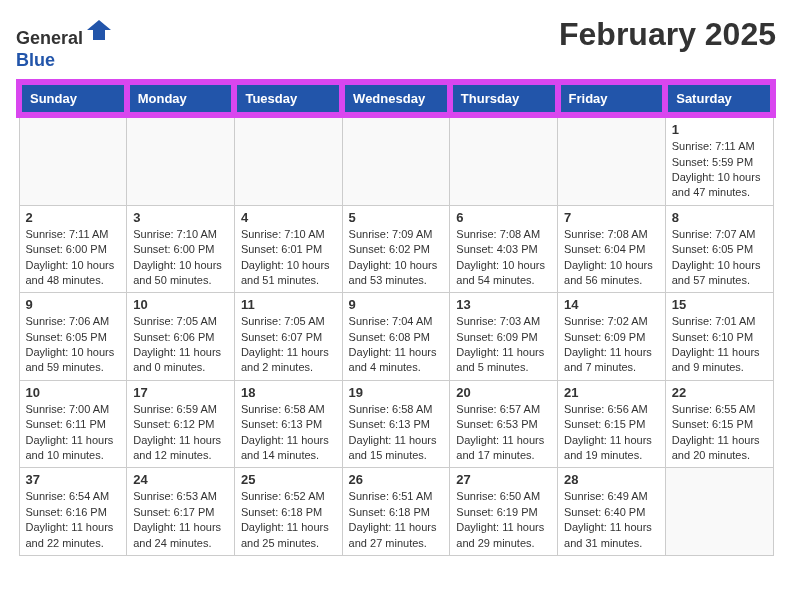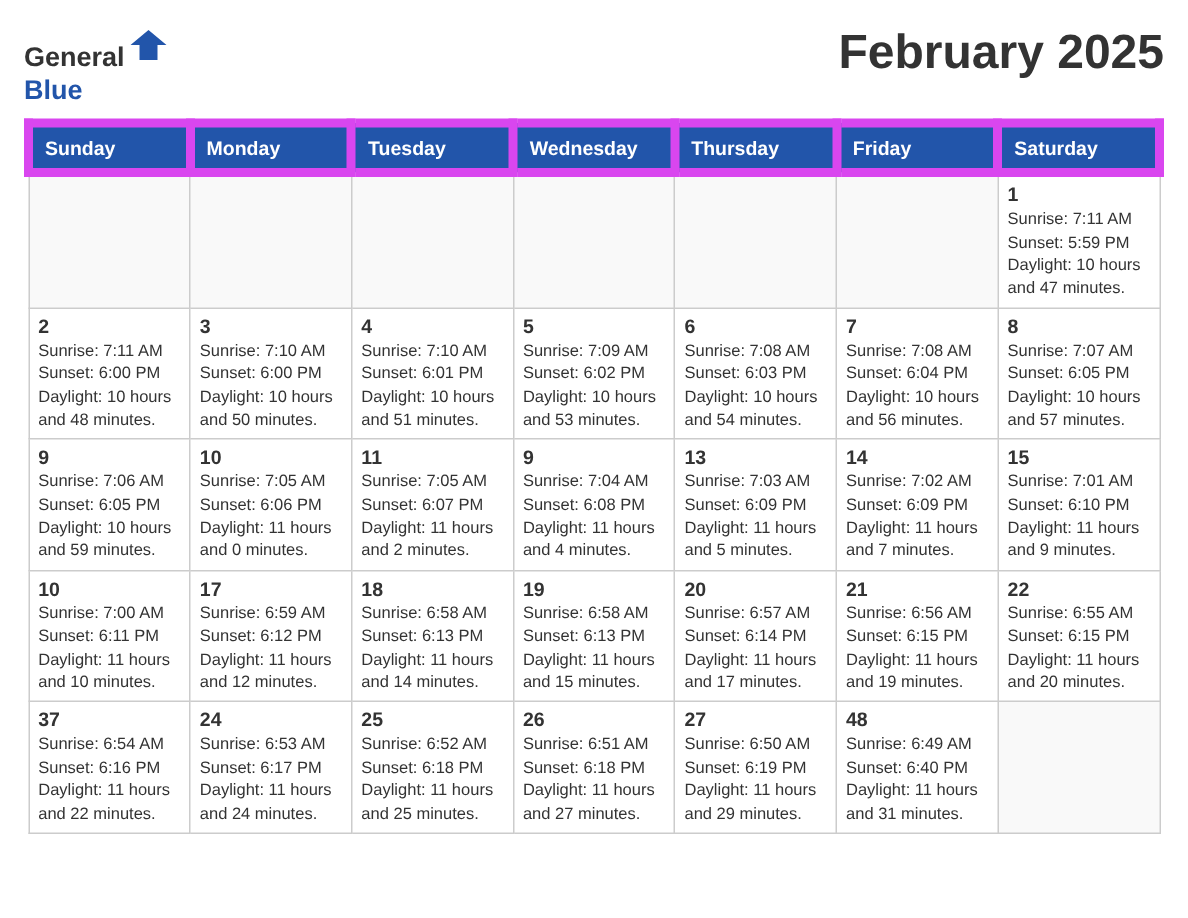--- a/index.html
+++ b/index.html
@@ -154,21 +154,21 @@
         </td>
         <td>
           <span class="day-number">5</span>
           <div class="day-info">Sunrise: 7:09 AM
 Sunset: 6:02 PM
 Daylight: 10 hours and 53 minutes.</div>
         </td>
         <td>
           <span class="day-number">6</span>
           <div class="day-info">Sunrise: 7:08 AM
-Sunset: 6:03 PM
+Sunset: 4:03 PM
 Daylight: 10 hours and 54 minutes.</div>
         </td>
         <td>
           <span class="day-number">7</span>
           <div class="day-info">Sunrise: 7:08 AM
 Sunset: 6:04 PM
 Daylight: 10 hours and 56 minutes.</div>
         </td>
         <td>
           <span class="day-number">8</span>
@@ -242,21 +242,21 @@
         </td>
         <td>
           <span class="day-number">19</span>
           <div class="day-info">Sunrise: 6:58 AM
 Sunset: 6:13 PM
 Daylight: 11 hours and 15 minutes.</div>
         </td>
         <td>
           <span class="day-number">20</span>
           <div class="day-info">Sunrise: 6:57 AM
-Sunset: 6:14 PM
+Sunset: 6:53 PM
 Daylight: 11 hours and 17 minutes.</div>
         </td>
         <td>
           <span class="day-number">21</span>
           <div class="day-info">Sunrise: 6:56 AM
 Sunset: 6:15 PM
 Daylight: 11 hours and 19 minutes.</div>
         </td>
         <td>
           <span class="day-number">22</span>
@@ -290,21 +290,21 @@
 Sunset: 6:18 PM
 Daylight: 11 hours and 27 minutes.</div>
         </td>
         <td>
           <span class="day-number">27</span>
           <div class="day-info">Sunrise: 6:50 AM
 Sunset: 6:19 PM
 Daylight: 11 hours and 29 minutes.</div>
         </td>
         <td>
-          <span class="day-number">48</span>
+          <span class="day-number">28</span>
           <div class="day-info">Sunrise: 6:49 AM
 Sunset: 6:40 PM
 Daylight: 11 hours and 31 minutes.</div>
         </td>
         <td class="empty-cell"></td>
       </tr>
     </tbody>
 </table>
 
 </body></html>

